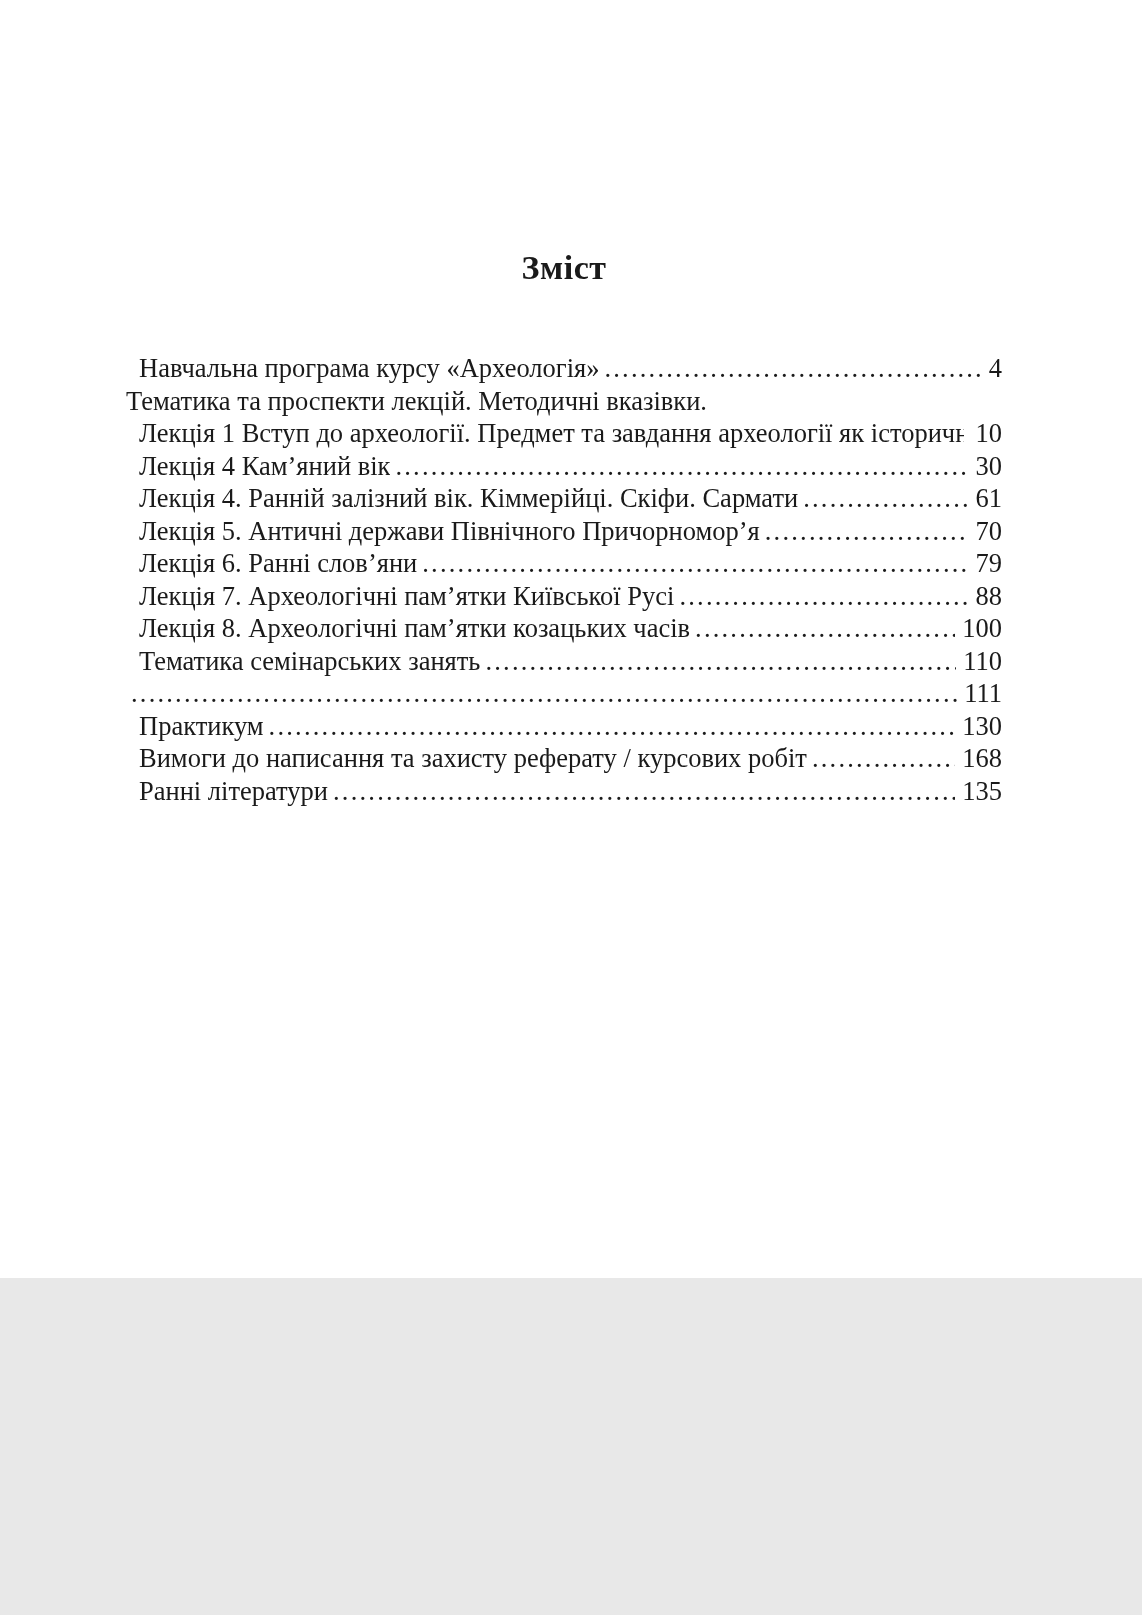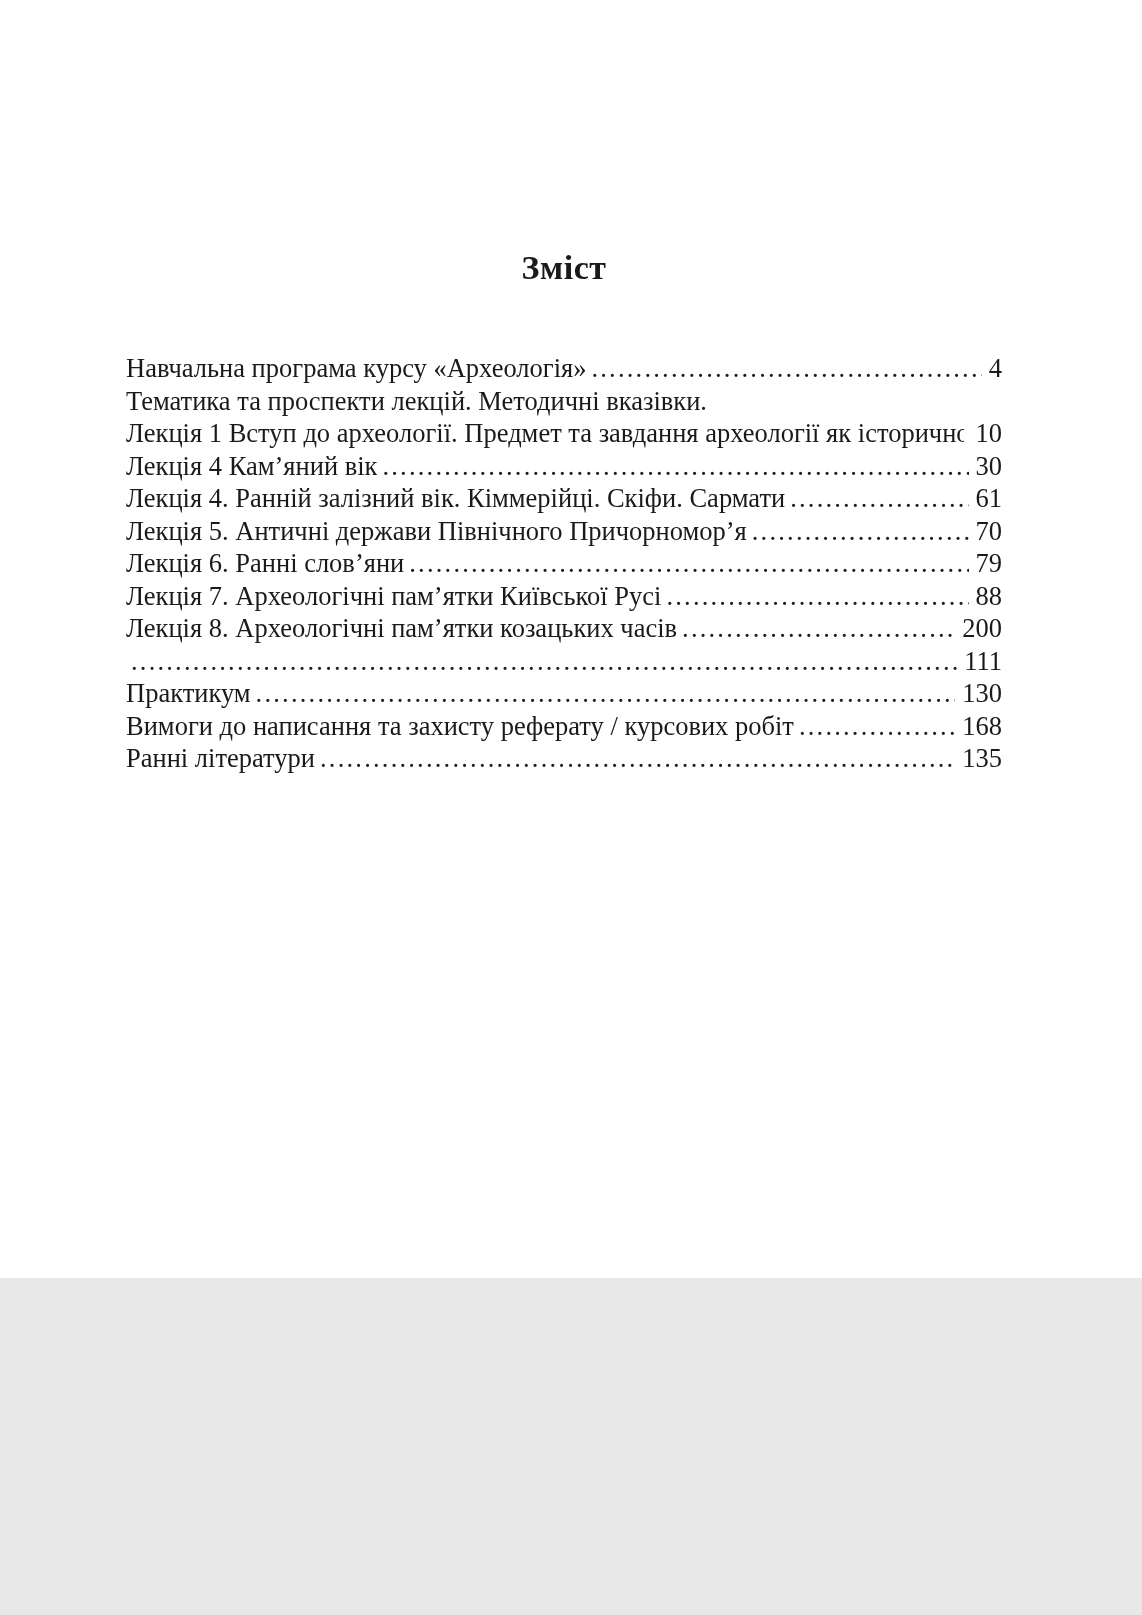--- a/index.html
+++ b/index.html
@@ -37,20 +37,21 @@
   .toc-row {
     display: flex;
     align-items: baseline;
     font-size: 26.5px;
     line-height: 32.5px;
     white-space: nowrap;
   }
   .toc-label {
     flex: 0 1 auto;
     overflow: hidden;
+    margin-left: 13px;
   }
   .leader {
     flex: 1 1 0;
     min-width: 0;
     overflow: hidden;
     margin-left: 5px;
     letter-spacing: 2.2px;
     color: #1a1a1a;
   }
   .leader::after {
@@ -118,23 +119,28 @@
 
       <div class="toc-row">
         <span class="toc-label">Лекція 7. Археологічні пам’ятки Київської Русі</span>
         <span class="leader"></span>
         <span class="pagenum">88</span>
       </div>
 
       <div class="toc-row">
         <span class="toc-label">Лекція 8. Археологічні пам’ятки козацьких часів</span>
         <span class="leader"></span>
-        <span class="pagenum">200</span>
+        <span class="pagenum">100</span>
       </div>
 
+      <div class="toc-row">
+        <span class="toc-label">Тематика семінарських занять</span>
+        <span class="leader"></span>
+        <span class="pagenum">110</span>
+      </div>
 
       <div class="toc-row">
         <span class="leader"></span>
         <span class="pagenum">111</span>
       </div>
 
       <div class="toc-row">
         <span class="toc-label">Практикум</span>
         <span class="leader"></span>
         <span class="pagenum">130</span>

